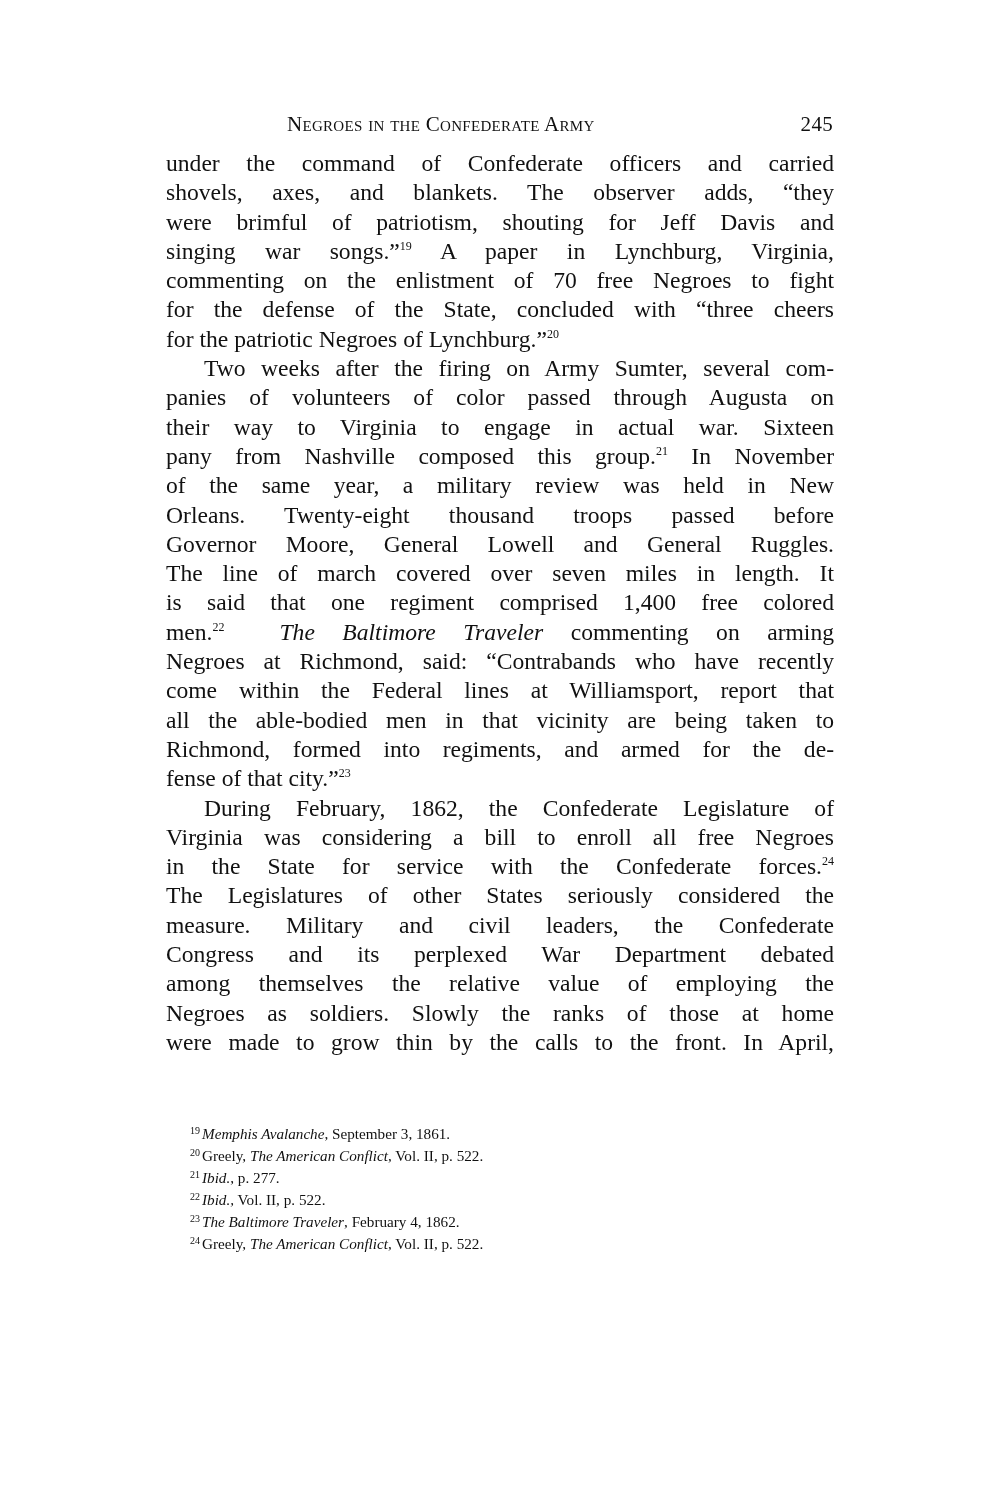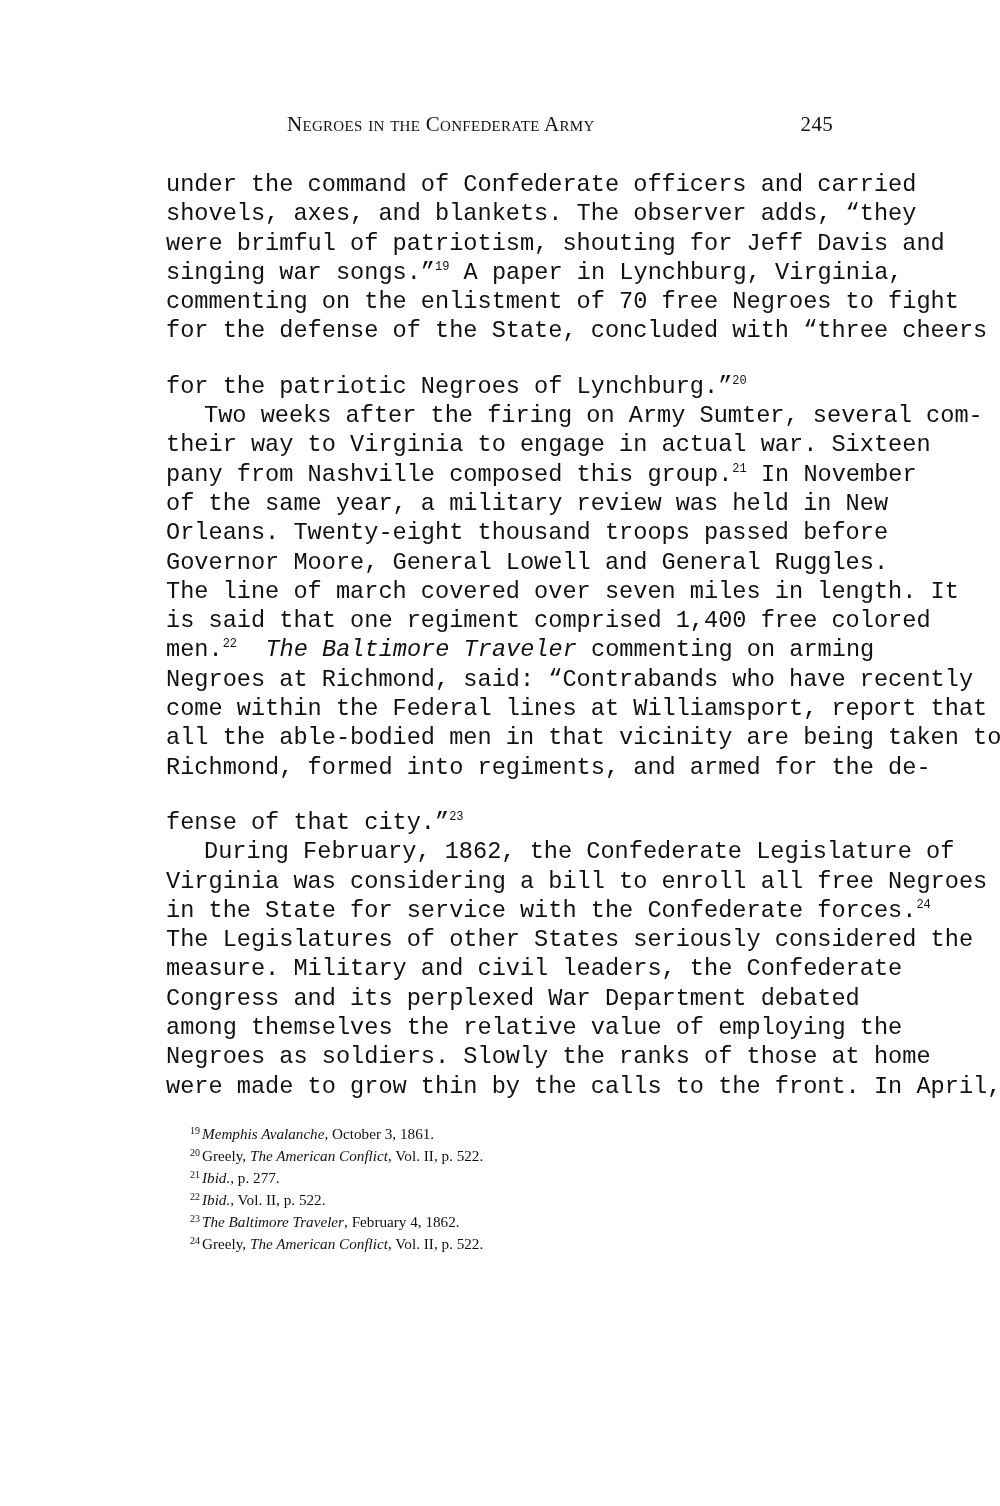--- a/index.html
+++ b/index.html
@@ -37,36 +37,35 @@
       font-variant: small-caps;
     }
     .page-number {
       position: absolute;
       right: 0;
       top: 0;
     }
     .body-text {
       position: absolute;
       left: 166px;
-      top: 170px;
+      top: 149px;
       width: 668px;
-      font-family: Liberation Mono, monospace;
+      font-family: Liberation Serif, serif;
       font-size: 23.6px;
       line-height: 29.3px;
     }
     .line {
       display: block;
       height: 29.3px;
       white-space: nowrap;
       text-align: justify;
       text-align-last: justify;
     }
     .line.last {
       text-align-last: left;
-      margin-top: 26px;
     }
     .line.indent {
       padding-left: 38px;
     }
     .fn-ref {
       font-size: 12px;
       vertical-align: 9px;
       line-height: 0;
     }
     .footnotes {
@@ -104,20 +103,21 @@
 
     <span class="line">under the command of Confederate officers and carried</span>
     <span class="line">shovels, axes, and blankets.  The observer adds, “they</span>
     <span class="line">were brimful of patriotism, shouting for Jeff Davis and</span>
     <span class="line"><span>singing war songs.”</span><sup class="fn-ref">19</sup><span>  A paper in Lynchburg, Virginia,</span></span>
     <span class="line">commenting on the enlistment of 70 free Negroes to fight</span>
     <span class="line">for the defense of the State, concluded with “three cheers</span>
     <span class="line last"><span>for the patriotic Negroes of Lynchburg.”</span><sup class="fn-ref">20</sup></span>
 
     <span class="line indent">Two weeks after the firing on Army Sumter, several com-</span>
+    <span class="line">panies of volunteers of color passed through Augusta on</span>
     <span class="line">their way to Virginia to engage in actual war.  Sixteen</span>
     <span class="line"><span>pany from Nashville composed this group.</span><sup class="fn-ref">21</sup><span>  In November</span></span>
     <span class="line">of the same year, a military review was held in New</span>
     <span class="line">Orleans.  Twenty-eight thousand troops passed before</span>
     <span class="line">Governor Moore, General Lowell and General Ruggles.</span>
     <span class="line">The line of march covered over seven miles in length.  It</span>
     <span class="line">is said that one regiment comprised 1,400 free colored</span>
     <span class="line"><span>men.</span><sup class="fn-ref">22</sup>&nbsp;&nbsp;<i>The Baltimore Traveler</i><span> commenting on arming</span></span>
     <span class="line">Negroes at Richmond, said: “Contrabands who have recently</span>
     <span class="line">come within the Federal lines at Williamsport, report that</span>
@@ -130,21 +130,21 @@
     <span class="line"><span>in the State for service with the Confederate forces.</span><sup class="fn-ref">24</sup></span>
     <span class="line">The Legislatures of other States seriously considered the</span>
     <span class="line">measure.  Military and civil leaders, the Confederate</span>
     <span class="line">Congress and its perplexed War Department debated</span>
     <span class="line">among themselves the relative value of employing the</span>
     <span class="line">Negroes as soldiers.  Slowly the ranks of those at home</span>
     <span class="line">were made to grow thin by the calls to the front.  In April,</span>
   </div>
 
   <div class="footnotes">
-    <span class="fn"><span class="fn-num">19</span><i>Memphis Avalanche</i><span>, October 3, 1861.</span></span>
+    <span class="fn"><span class="fn-num">19</span><i>Memphis Avalanche</i><span>, September 3, 1861.</span></span>
     <span class="fn"><span class="fn-num">20</span><span>Greely, </span><i>The American Conflict</i><span>, Vol. II, p. 522.</span></span>
     <span class="fn"><span class="fn-num">21</span><i>Ibid.</i><span>, p. 277.</span></span>
     <span class="fn"><span class="fn-num">22</span><i>Ibid.,</i><span> Vol. II, p. 522.</span></span>
     <span class="fn"><span class="fn-num">23</span><i>The Baltimore Traveler</i><span>, February 4, 1862.</span></span>
     <span class="fn"><span class="fn-num">24</span><span>Greely, </span><i>The American Conflict</i><span>, Vol. II, p. 522.</span></span>
   </div>
 
 </div>
 
 </body></html>

